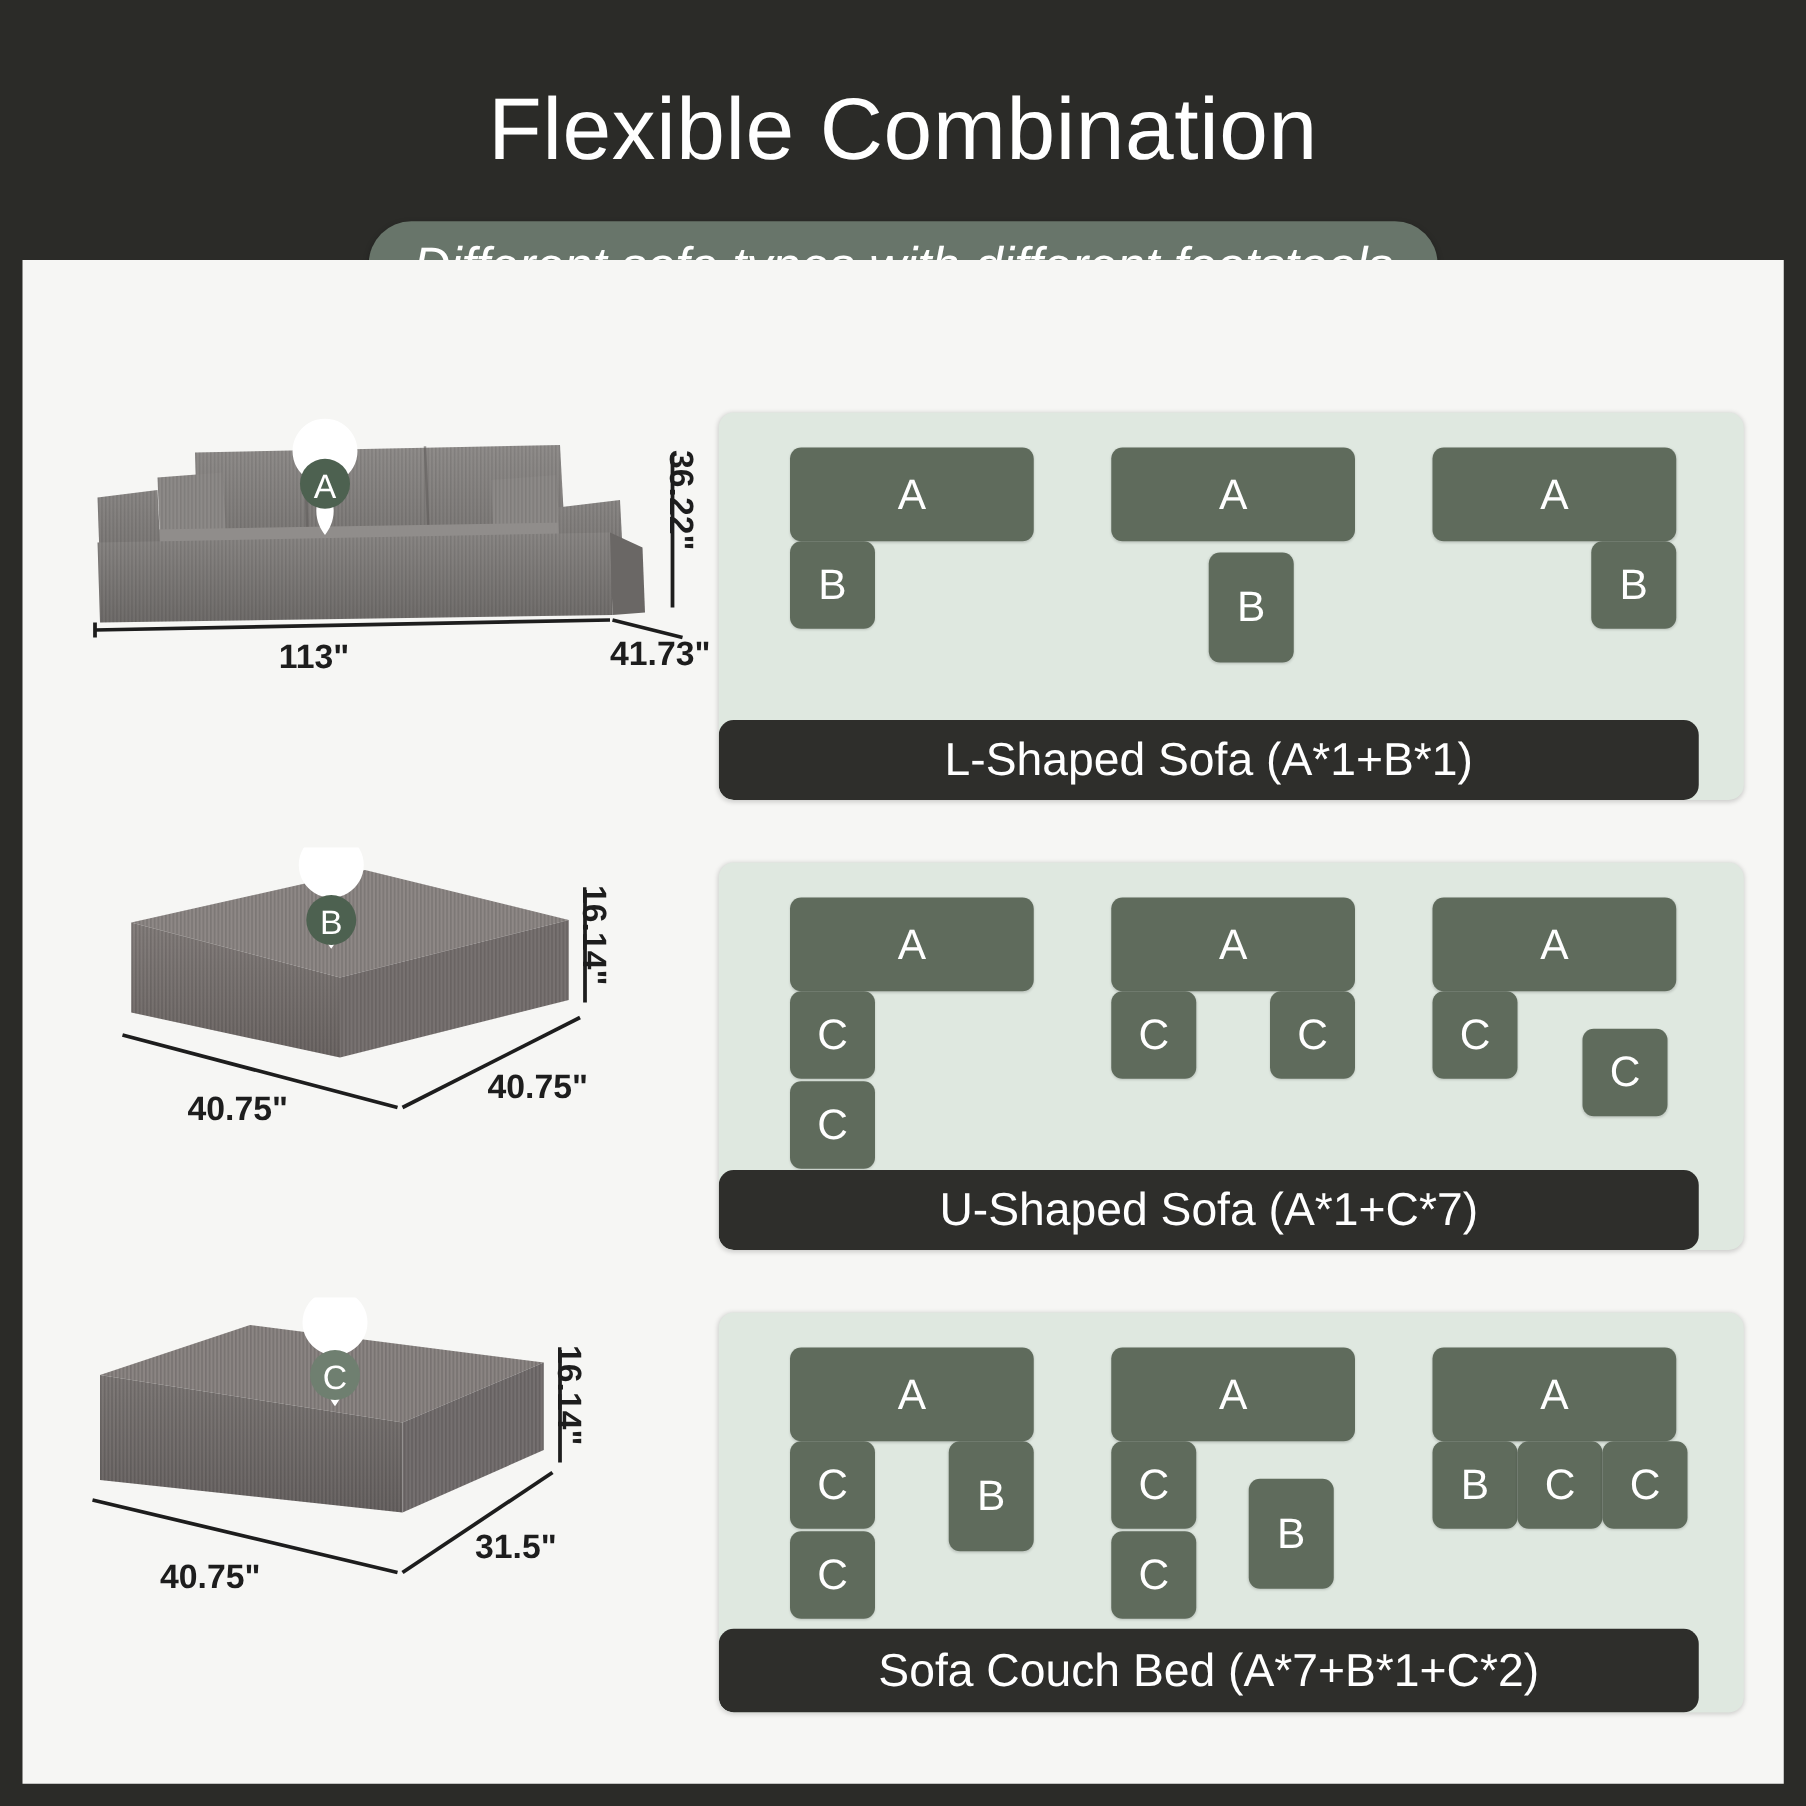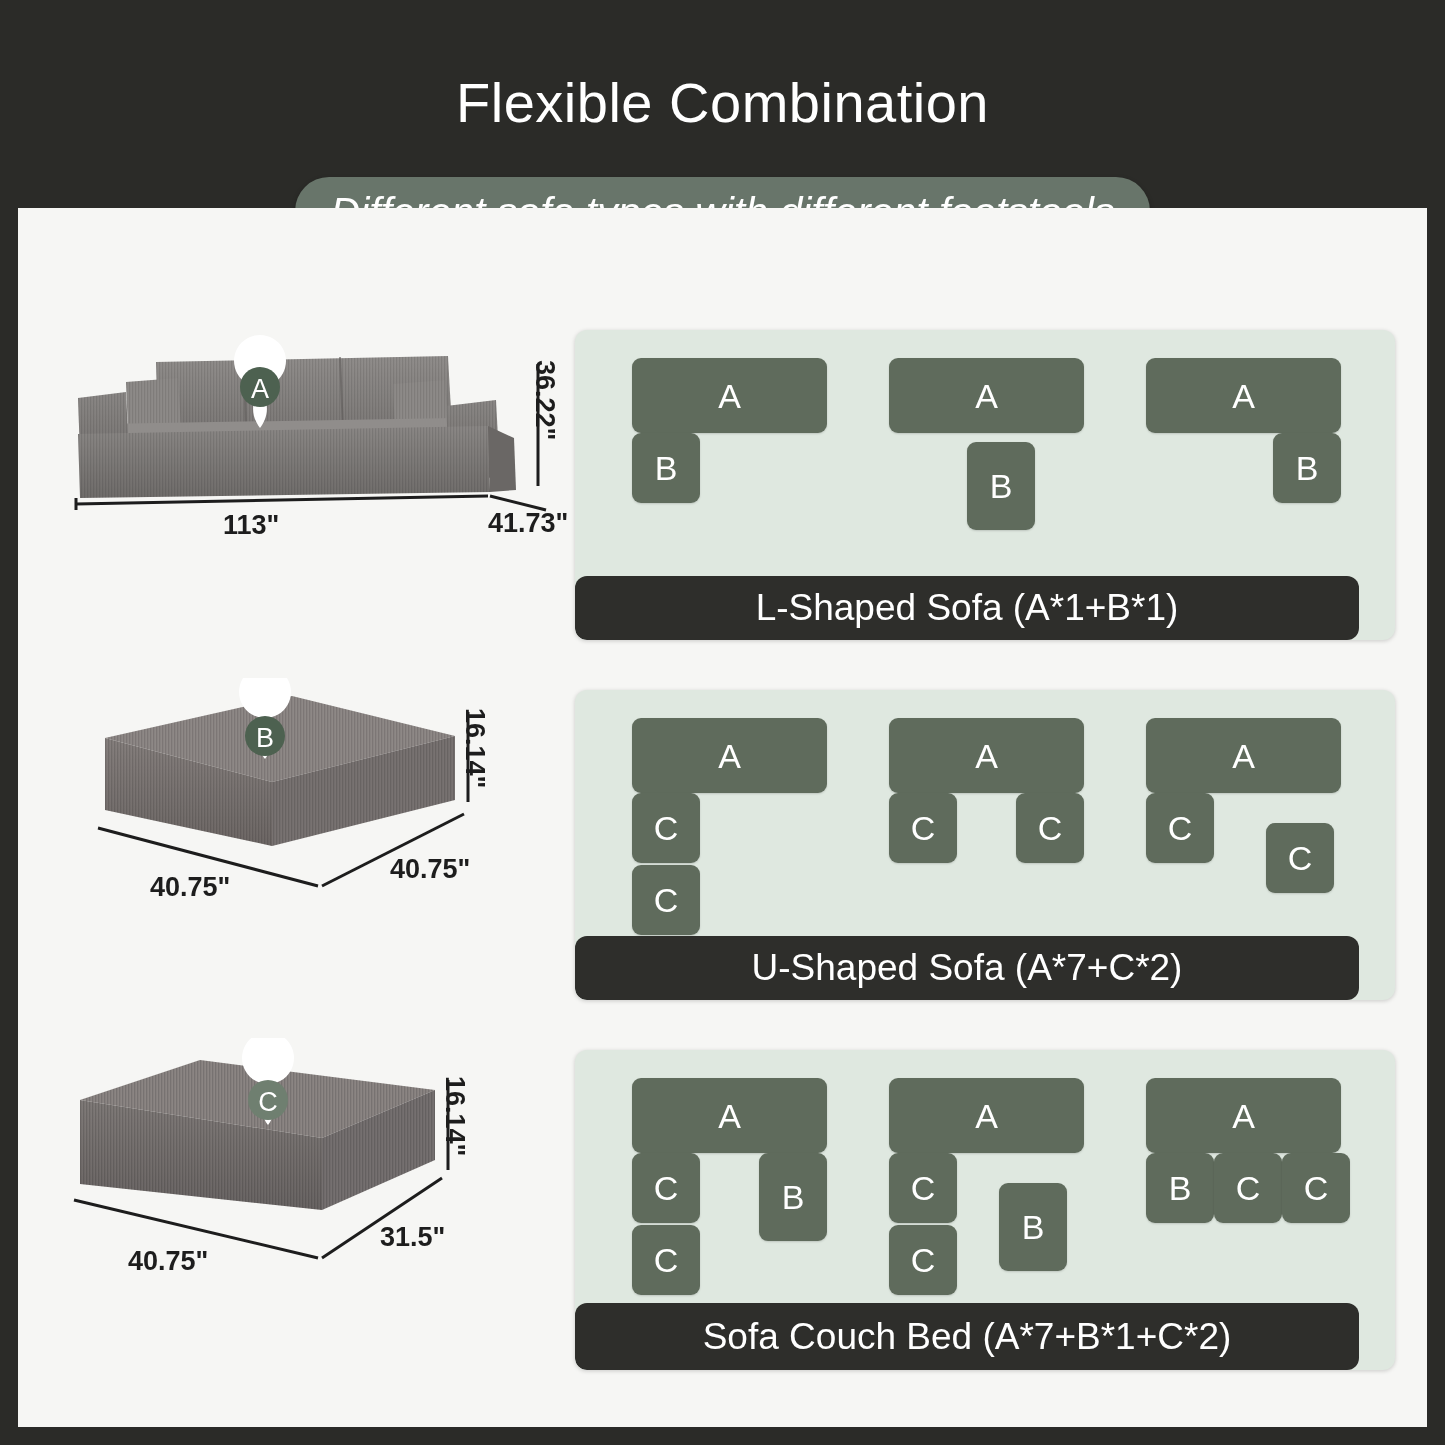--- a/index.html
+++ b/index.html
@@ -17,21 +17,21 @@
     height: 1445px;
     background: #2b2b28;
   }
 
   
   .header-title {
     position: absolute;
     top: 58px; left: 0; width: 1445px;
     text-align: center;
     color: #ffffff;
-    font-size: 56px;
+    font-size: 70px;
     line-height: 90px;
     font-weight: 400;
     letter-spacing: 0.5px;
     white-space: nowrap;
   }
 
   .subtitle-pill {
     position: absolute;
     top: 177px;
     left: 50%;
@@ -314,21 +314,21 @@
             <div class="blk blk-a" style="left: 0px; top: 28px;">A</div>
             <div class="blk blk-s" style="left: 0px; top: 103px;">C</div>
             <div class="blk blk-s" style="left: 127px; top: 103px;">C</div>
           </div>
           <div class="cfg cfg-3">
             <div class="blk blk-a" style="left: 0px; top: 28px;">A</div>
             <div class="blk blk-s" style="left: 0px; top: 103px;">C</div>
             <div class="blk blk-s" style="left: 120px; top: 133px;">C</div>
           </div>
         </div>
-      <div class="caption">U-Shaped Sofa (A*7+C*2)</div>
+      <div class="caption">U-Shaped Sofa (A*1+C*7)</div>
     </div>
 
     <div class="panel panel-3">
       <div class="panel-stage">
           <div class="cfg cfg-1">
             <div class="blk blk-a" style="left: 0px; top: 28px;">A</div>
             <div class="blk blk-s" style="left: 0px; top: 103px;">C</div>
             <div class="blk blk-s" style="left: 0px; top: 175px;">C</div>
             <div class="blk blk-tall" style="left: 127px; top: 103px;">B</div>
           </div>

